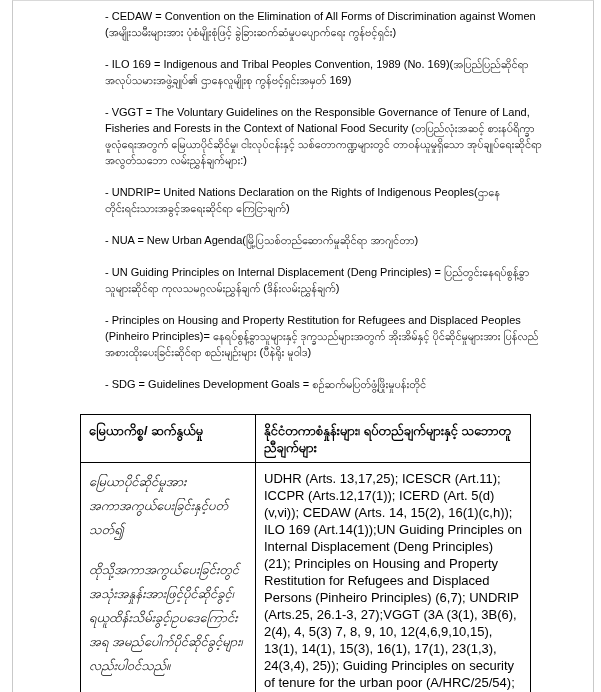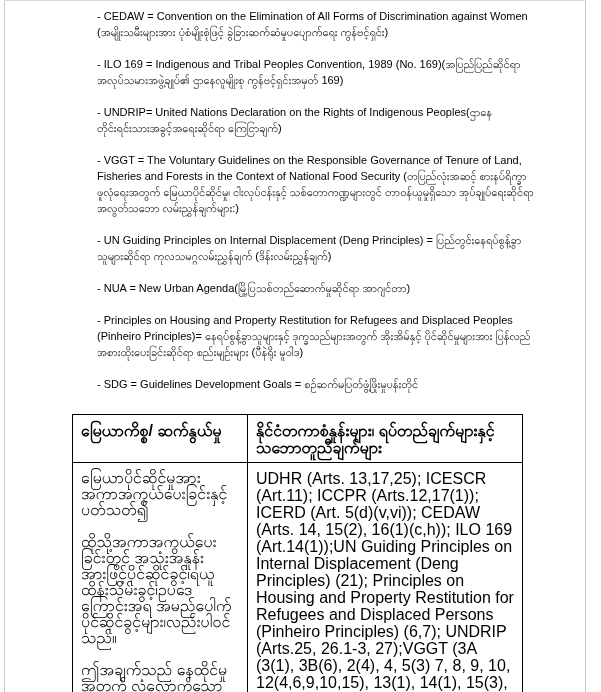--- a/index.html
+++ b/index.html
@@ -10,21 +10,21 @@
   body {
     width: 601px;
     height: 692px;
     position: relative;
     font-family: "Liberation Sans", sans-serif;
     color: #000000;
     overflow: hidden;
   }
   .page {
     position: absolute;
-    left: 4px;
+    left: 12px;
     top: 0;
     width: 582px;
     height: 692px;
     box-sizing: border-box;
     background: #ffffff;
     border-left: 1px solid #c9c9c9;
     border-right: 1px solid #c9c9c9;
     border-top: 1px solid #d9d9d9;
   }
   .content {
@@ -42,51 +42,52 @@
     width: 450px;
     margin-left: -25px;
     margin-top: 22px;
     background: #ffffff;
   }
   table.standards th,
   table.standards td {
     border: 1.5px solid #000000;
     vertical-align: top;
     padding: 7px 8px 6px 8px;
-    font-size: 16px;
+    font-size: 13px;
     box-sizing: border-box;
   }
   table.standards th {
     text-align: left;
     font-weight: bold;
     line-height: 17px;
   }
   .col-topic { width: 175px; }
   .col-standards { width: 275px; }
   td.cell-topic p {
     margin: 0 0 16px 0;
-    line-height: 16px;
+    line-height: 24px;
+    font-style: italic;
   }
   td.cell-topic p.last { margin-bottom: 0; }
   td.cell-standards {
     line-height: 17px;
   }
 </style>
 </head>
 <body>
 
 <div class="page">
   <div class="content">
 
     <p class="def">- CEDAW = Convention on the Elimination of All Forms of Discrimination against Women (အမျိုးသမီးများအား ပုံစံမျိုးစုံဖြင့် ခွဲခြားဆက်ဆံမှုပပျောက်ရေး ကွန်ဗင့်ရှင်း)</p>
     <p class="def">- ILO 169 = Indigenous and Tribal Peoples Convention, 1989 (No. 169)(အပြည်ပြည်ဆိုင်ရာ အလုပ်သမားအဖွဲ့ချုပ်၏ ဌာနေလူမျိုးစု ကွန်ဗင့်ရှင်းအမှတ် 169)</p>
+    <p class="def">- VGGT = The Voluntary Guidelines on the Responsible Governance of Tenure of Land, Fisheries and Forests in the Context of National Food Security (တပြည်လုံးအဆင့် စားနပ်ရိက္ခာဖူလုံရေးအတွက် မြေယာပိုင်ဆိုင်မှု၊ ငါးလုပ်ငန်းနှင့် သစ်တောကဏ္ဍများတွင် တာဝန်ယူမှုရှိသော အုပ်ချုပ်ရေးဆိုင်ရာ အလွတ်သဘော လမ်းညွှန်ချက်များ:)</p>
     <p class="def">- UNDRIP= United Nations Declaration on the Rights of Indigenous Peoples(ဌာနေတိုင်းရင်းသားအခွင့်အရေးဆိုင်ရာ ကြေငြာချက်)</p>
-    <p class="def">- VGGT = The Voluntary Guidelines on the Responsible Governance of Tenure of Land, Fisheries and Forests in the Context of National Food Security (တပြည်လုံးအဆင့် စားနပ်ရိက္ခာဖူလုံရေးအတွက် မြေယာပိုင်ဆိုင်မှု၊ ငါးလုပ်ငန်းနှင့် သစ်တောကဏ္ဍများတွင် တာဝန်ယူမှုရှိသော အုပ်ချုပ်ရေးဆိုင်ရာ အလွတ်သဘော လမ်းညွှန်ချက်များ:)</p>
+    <p class="def">- NUA = New Urban Agenda(မြို့ပြသစ်တည်ဆောက်မှုဆိုင်ရာ အာဂျင်တာ)</p>
     <p class="def">- UN Guiding Principles on Internal Displacement (Deng Principles) = ပြည်တွင်းနေရပ်စွန့်ခွာသူများဆိုင်ရာ ကုလသမဂ္ဂလမ်းညွှန်ချက် (ဒိန်းလမ်းညွှန်ချက်)</p>
-    <p class="def">- NUA = New Urban Agenda(မြို့ပြသစ်တည်ဆောက်မှုဆိုင်ရာ အာဂျင်တာ)</p>
     <p class="def">- Principles on Housing and Property Restitution for Refugees and Displaced Peoples (Pinheiro Principles)= နေရပ်စွန့်ခွာသူများနှင့် ဒုက္ခသည်များအတွက် အိုးအိမ်နှင့် ပိုင်ဆိုင်မှုများအား ပြန်လည်အစားထိုးပေးခြင်းဆိုင်ရာ စည်းမျဉ်းများ (ပီနဲရိုး မူဝါဒ)</p>
     <p class="def">- SDG = Guidelines Development Goals = စဉ်ဆက်မပြတ်ဖွံ့ဖြိုးမှုပန်းတိုင်</p>
 
     <table class="standards">
       <thead>
         <tr>
           <th class="col-topic">မြေယာကိစ္စ/ ဆက်နွယ်မှု</th>
           <th class="col-standards">နိုင်ငံတကာစံနှုန်းများ၊ ရပ်တည်ချက်များနှင့် သဘောတူညီချက်များ</th>
         </tr>
       </thead>

